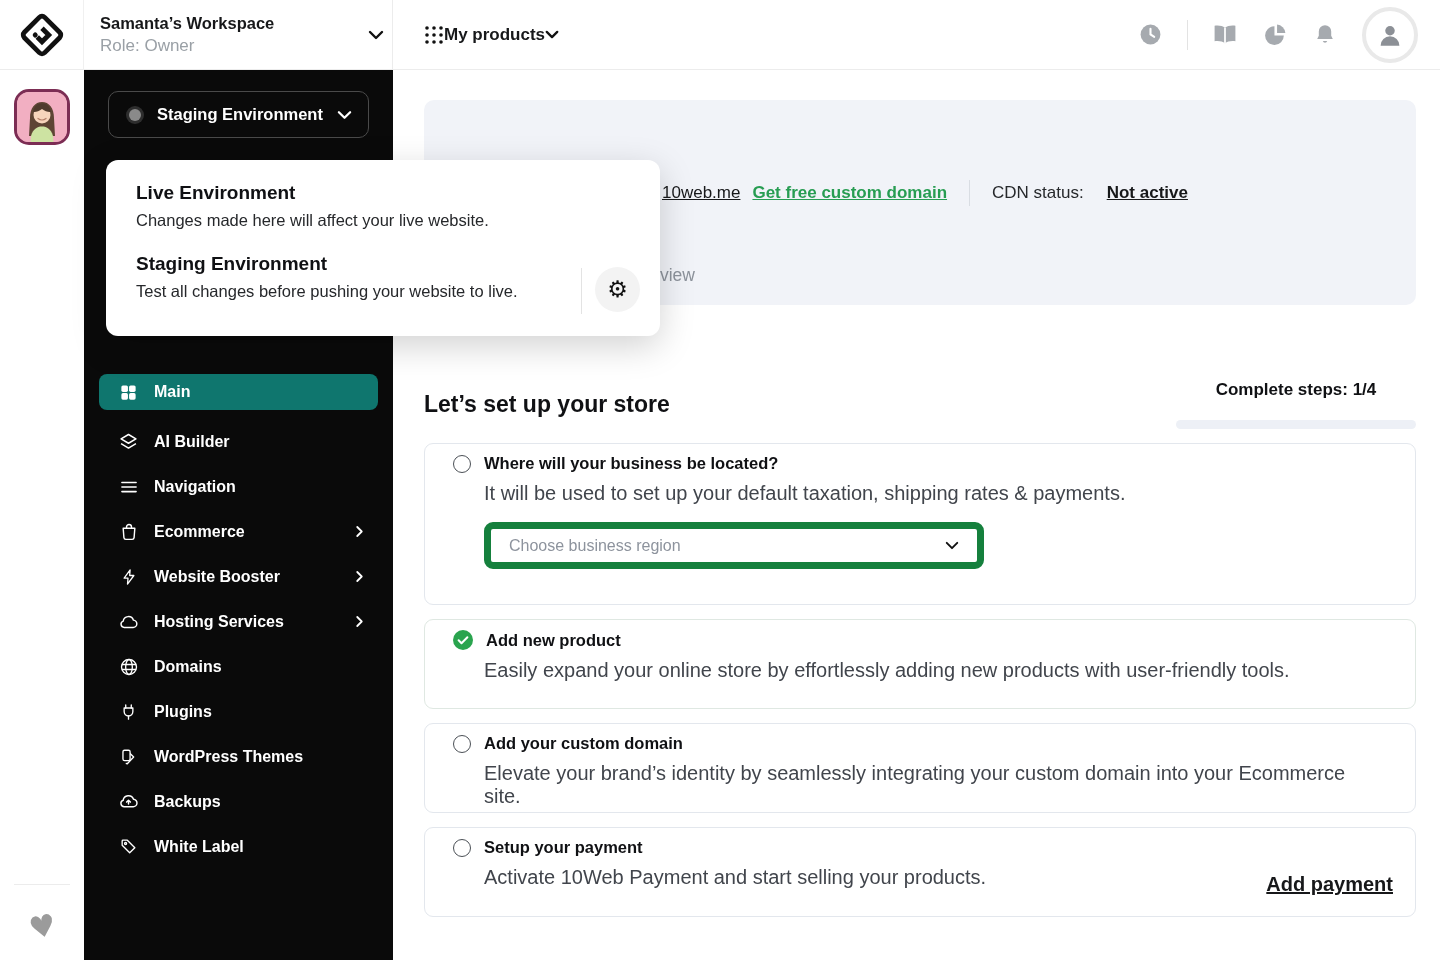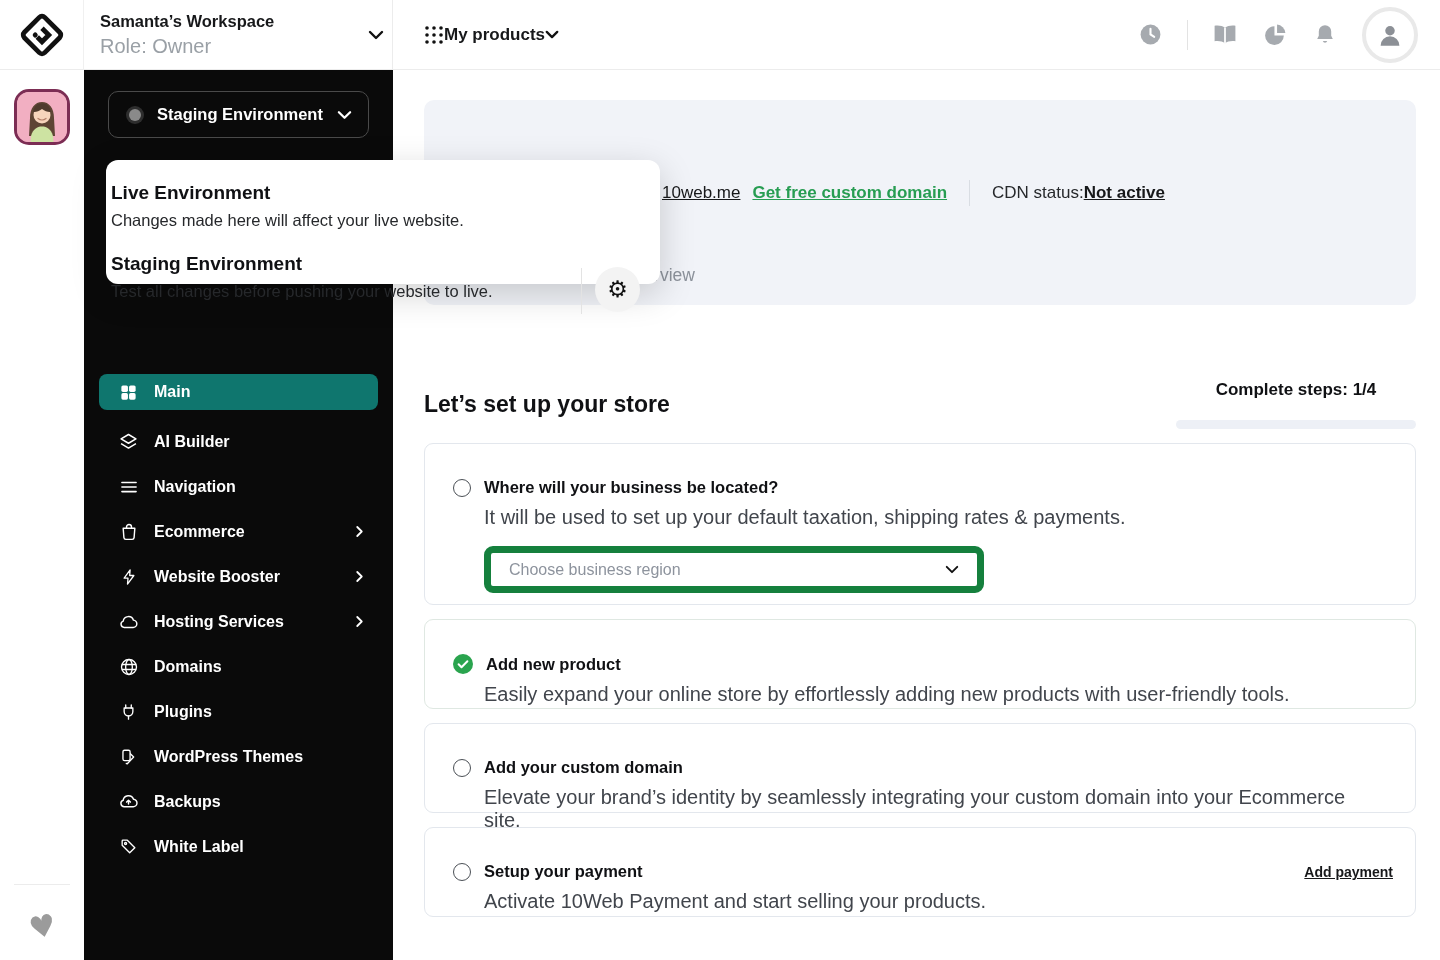--- a/index.html
+++ b/index.html
@@ -5,21 +5,21 @@
   * { margin:0; padding:0; box-sizing:border-box; }
   html,body { width:1440px; height:960px; overflow:hidden; }
   body { font-family:"Liberation Sans", sans-serif; background:#fff; position:relative; color:#17181a; }
 
   
   .topbar { position:absolute; top:0; left:0; width:1440px; height:70px; background:#fff; border-bottom:1px solid #ececec; z-index:30; display:flex; align-items:center; }
   .logo-box { width:84px; height:70px; display:flex; align-items:center; justify-content:center; border-right:1px solid #f0f0f0; }
   .workspace { width:309px; height:70px; padding:0 8px 0 16px; display:flex; align-items:center; border-right:1px solid #ececec; cursor:pointer; }
   .workspace-meta { flex:1; }
   .ws-name { font-size:16.5px; font-weight:bold; color:#17181a; line-height:1.25; }
-  .ws-role { font-size:20px; color:#9aa0a6; margin-top:3px; }
+  .ws-role { font-size:17px; color:#9aa0a6; margin-top:3px; }
   .products-menu { display:flex; align-items:center; margin-left:31px; cursor:pointer; }
   .products-label { font-size:17px; font-weight:bold; color:#17181a; }
   .topbar-right { margin-left:auto; display:flex; align-items:center; gap:24px; padding-right:22px; }
   .tb-icon { width:26px; height:26px; display:flex; align-items:center; justify-content:center; cursor:pointer; }
   .tb-divider { width:1px; height:30px; background:#e3e3e3; }
   .tb-avatar { width:56px; height:56px; border-radius:50%; border:4px solid #e9e9e9; background:#fff; display:flex; align-items:center; justify-content:center; cursor:pointer; }
 
   
   .rail { position:absolute; top:70px; left:0; width:84px; bottom:0; background:#fff; z-index:5; }
   .rail-avatar { position:absolute; top:19px; left:14px; width:56px; height:56px; border-radius:15px; border:3px solid #7c2d54; overflow:hidden; cursor:pointer; background:#f2afc2; }
@@ -39,44 +39,44 @@
   .menu .chev { margin-left:auto; display:flex; }
 
   
   .content { position:absolute; top:70px; left:393px; width:1047px; bottom:0; background:#fff; }
   .hero { position:absolute; top:30px; left:31px; right:24px; height:205px; background:#f1f3f8; border-radius:10px; }
   .domain-row { position:absolute; top:80px; left:238px; display:flex; align-items:center; font-size:17px; }
   .domain-name { font-weight:normal; color:#17181a; text-decoration:underline; cursor:pointer; }
   .domain-link { color:#279d52; font-weight:600; text-decoration:underline; margin-left:12px; cursor:pointer; }
   .dr-divider { width:1px; height:26px; background:#d9dde3; margin:0 22px; }
   .cdn-label { color:#26282b; }
-  .cdn-value { font-weight:bold; text-decoration:underline; margin-left:0; cursor:pointer; }
+  .cdn-value { font-weight:bold; text-decoration:underline; margin-left:23px; cursor:pointer; }
   .hero-tab { position:absolute; top:165px; left:198px; font-size:17.5px; color:#8c929b; cursor:pointer; }
 
   .setup-head { position:absolute; top:310px; left:31px; right:24px; display:flex; align-items:center; }
   .setup-title { font-size:23px; font-weight:bold; color:#101114; }
   .progress-wrap { margin-left:auto; display:flex; align-items:center; gap:20px;flex-direction:column; }
   .progress-label { font-size:17px; font-weight:bold; color:#101114; }
   .progress-track { width:240px; height:9px; border-radius:5px; background:#edf0f6; overflow:hidden; }
   .progress-fill { height:100%; border-radius:5px; background:#111; width:33%; }
 
   .cards { position:absolute; top:373px; left:31px; right:24px; }
-  .card { border:1px solid #e3e7ed; border-radius:9px; background:#fff; padding:34px 28px; margin-bottom:14px; position:relative; }
+  .card { border:1px solid #e3e7ed; border-radius:9px; background:#fff; padding:10px 28px; margin-bottom:14px; position:relative; }
   .card.complete { border-color:#dfe8e2; }
   .card-head { display:flex; align-items:center; gap:13px; }
   .radio { width:18px; height:18px; border-radius:50%; border:1.5px solid #4b5056; background:#fff; flex:0 0 18px; cursor:pointer; }
   .check { width:20px; height:20px; flex:0 0 20px; display:flex; }
   .card-title { font-size:16.5px; font-weight:bold; color:#101114; }
   .card-desc { font-size:20px; color:#41454c; margin:9px 0 0 31px; }
   .region-select { margin:17px 0 0 31px; width:500px; height:47px; border:7px solid #15803d; border-radius:9px; display:flex; align-items:center; padding:0 18px 0 18px; cursor:pointer; background:#fff; }
   .region-placeholder { font-size:16px; color:#8d939d; flex:1; }
-  .card-action { position:absolute; right:22px; top:36px; font-size:14px; font-weight:600; color:#17181a; text-decoration:underline; cursor:pointer; }
-
-  
-  .popup { position:absolute; top:160px; left:106px; width:554px; height:124px; background:#fff; border-radius:12px; box-shadow:0 10px 35px rgba(0,0,0,.18); z-index:20; padding:22px 0 0 5px; }
+  .card-action { position:absolute; right:22px; top:45px; font-size:20px; font-weight:600; color:#17181a; text-decoration:underline; cursor:pointer; }
+
+  
+  .popup { position:absolute; top:160px; left:106px; width:554px; height:176px; background:#fff; border-radius:12px; box-shadow:0 10px 35px rgba(0,0,0,.18); z-index:20; padding:22px 0 0 30px; }
   .pp-title { font-size:19px; font-weight:bold; color:#101114; }
   .pp-desc { font-size:16.5px; color:#26282b; margin-top:7px; }
   .pp-block2 { margin-top:23px; }
   .pp-divider { position:absolute; left:475px; top:108px; width:1px; height:46px; background:#e3e3e3; }
   .pp-gear { position:absolute; left:489px; top:107px; width:45px; height:45px; border-radius:50%; background:#f3f3f3; display:flex; align-items:center; justify-content:center; cursor:pointer; }
   .gear-glyph { font-family:"DejaVu Sans", sans-serif; font-size:23px; color:#111; line-height:1; }
 
   svg { display:block; }
 </style>
 </head>

